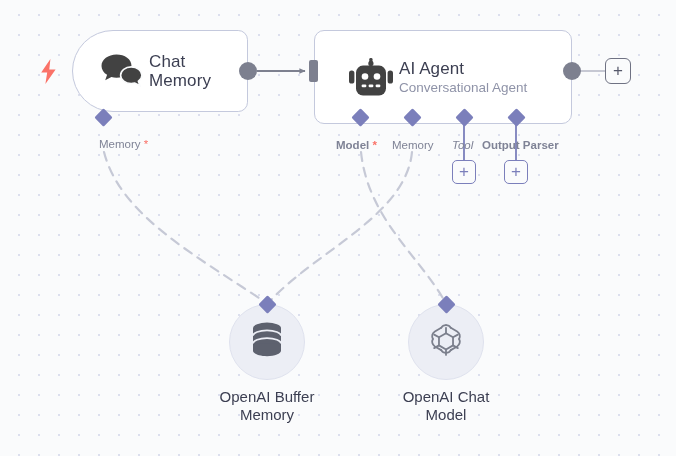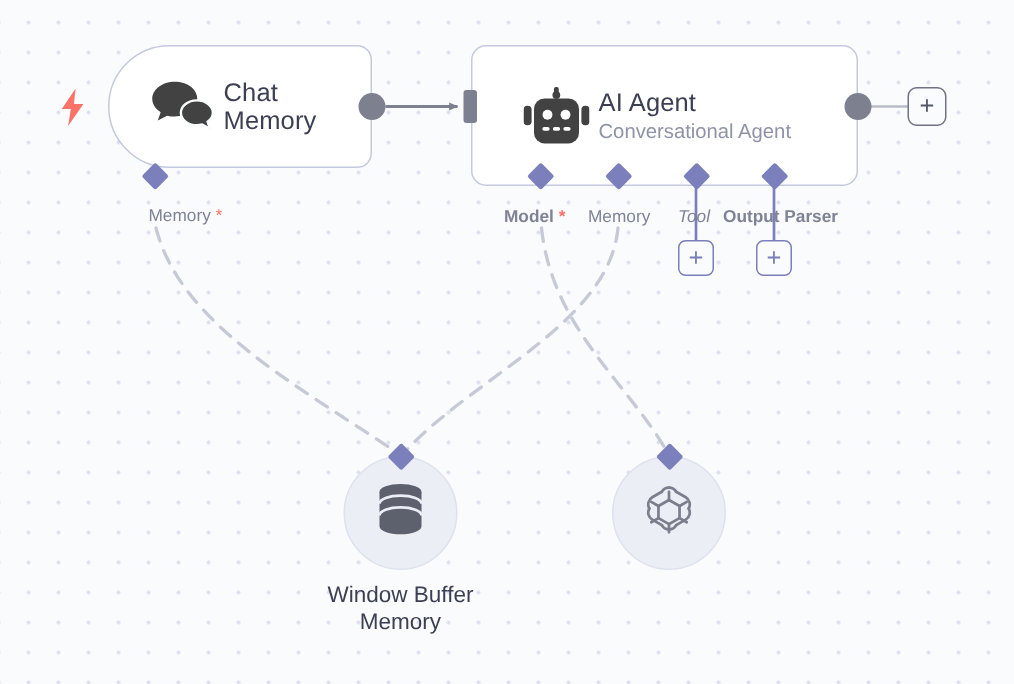--- a/index.html
+++ b/index.html
@@ -274,21 +274,21 @@
           <ellipse cx="16" cy="6" rx="14" ry="5.4" fill="#5d616e"></ellipse>
           <path d="M2 6 v7.8 c0 3 6.3 5.4 14 5.4s14-2.4 14-5.4V6" fill="#5d616e"></path>
           <ellipse cx="16" cy="13.8" rx="14" ry="5.4" fill="#5d616e" stroke="#eceef5" stroke-width="1.8"></ellipse>
           <path d="M2 13.8 v7.8 c0 3 6.3 5.4 14 5.4s14-2.4 14-5.4v-7.8" fill="#5d616e"></path>
           <ellipse cx="16" cy="21.6" rx="14" ry="5.4" fill="#5d616e" stroke="#eceef5" stroke-width="1.8"></ellipse>
           <path d="M2 21.6 v7.2 c0 3 6.3 5.4 14 5.4s14-2.4 14-5.4v-7.2" fill="#5d616e"></path>
         </svg>
       </span>
     </div>
     <div class="diamond" style="left:261px; top:298px;"></div>
-    <div class="circle-label" style="left:167px; top:388px; width:200px;">Window Buffer
+    <div class="circle-label" style="left:167px; top:388px; width:200px;">OpenAI Buffer
 Memory</div>
 
     <div class="circle-node" style="left:408px; top:304px;">
       <span>
         <svg width="36" height="36" viewBox="0 0 42 42" xmlns="http://www.w3.org/2000/svg">
           <g fill="none" stroke="#7b7f8c" stroke-width="2.1" stroke-linejoin="round" stroke-linecap="round">
             <path d="M21 3.6 a6.4 6.4 0 0 1 5.6 3.2"></path>
             <path d="M26.6 6.8 l7.4 4.3 a6.4 6.4 0 0 1 2.3 8.7"></path>
             <path d="M36.3 19.8 a6.4 6.4 0 0 1 -2.3 8.7 l-7.4 4.3"></path>
             <path d="M26.6 32.8 a6.4 6.4 0 0 1 -11.2 0"></path>
@@ -300,15 +300,17 @@
             <path d="M29.2 17.9 l5.6 -3.2"></path>
             <path d="M29.2 27.3 l5.6 3.2"></path>
             <path d="M21 32 v6.4"></path>
             <path d="M12.8 27.3 l-5.6 3.2"></path>
             <path d="M12.8 17.9 l-5.6 -3.2"></path>
           </g>
         </svg>
       </span>
     </div>
     <div class="diamond" style="left:440px; top:298px;"></div>
+    <div class="circle-label" style="left:346px; top:388px; width:200px;">OpenAI Chat
+Model</div>
 
   </div>
 </div>
 
 </body></html>

